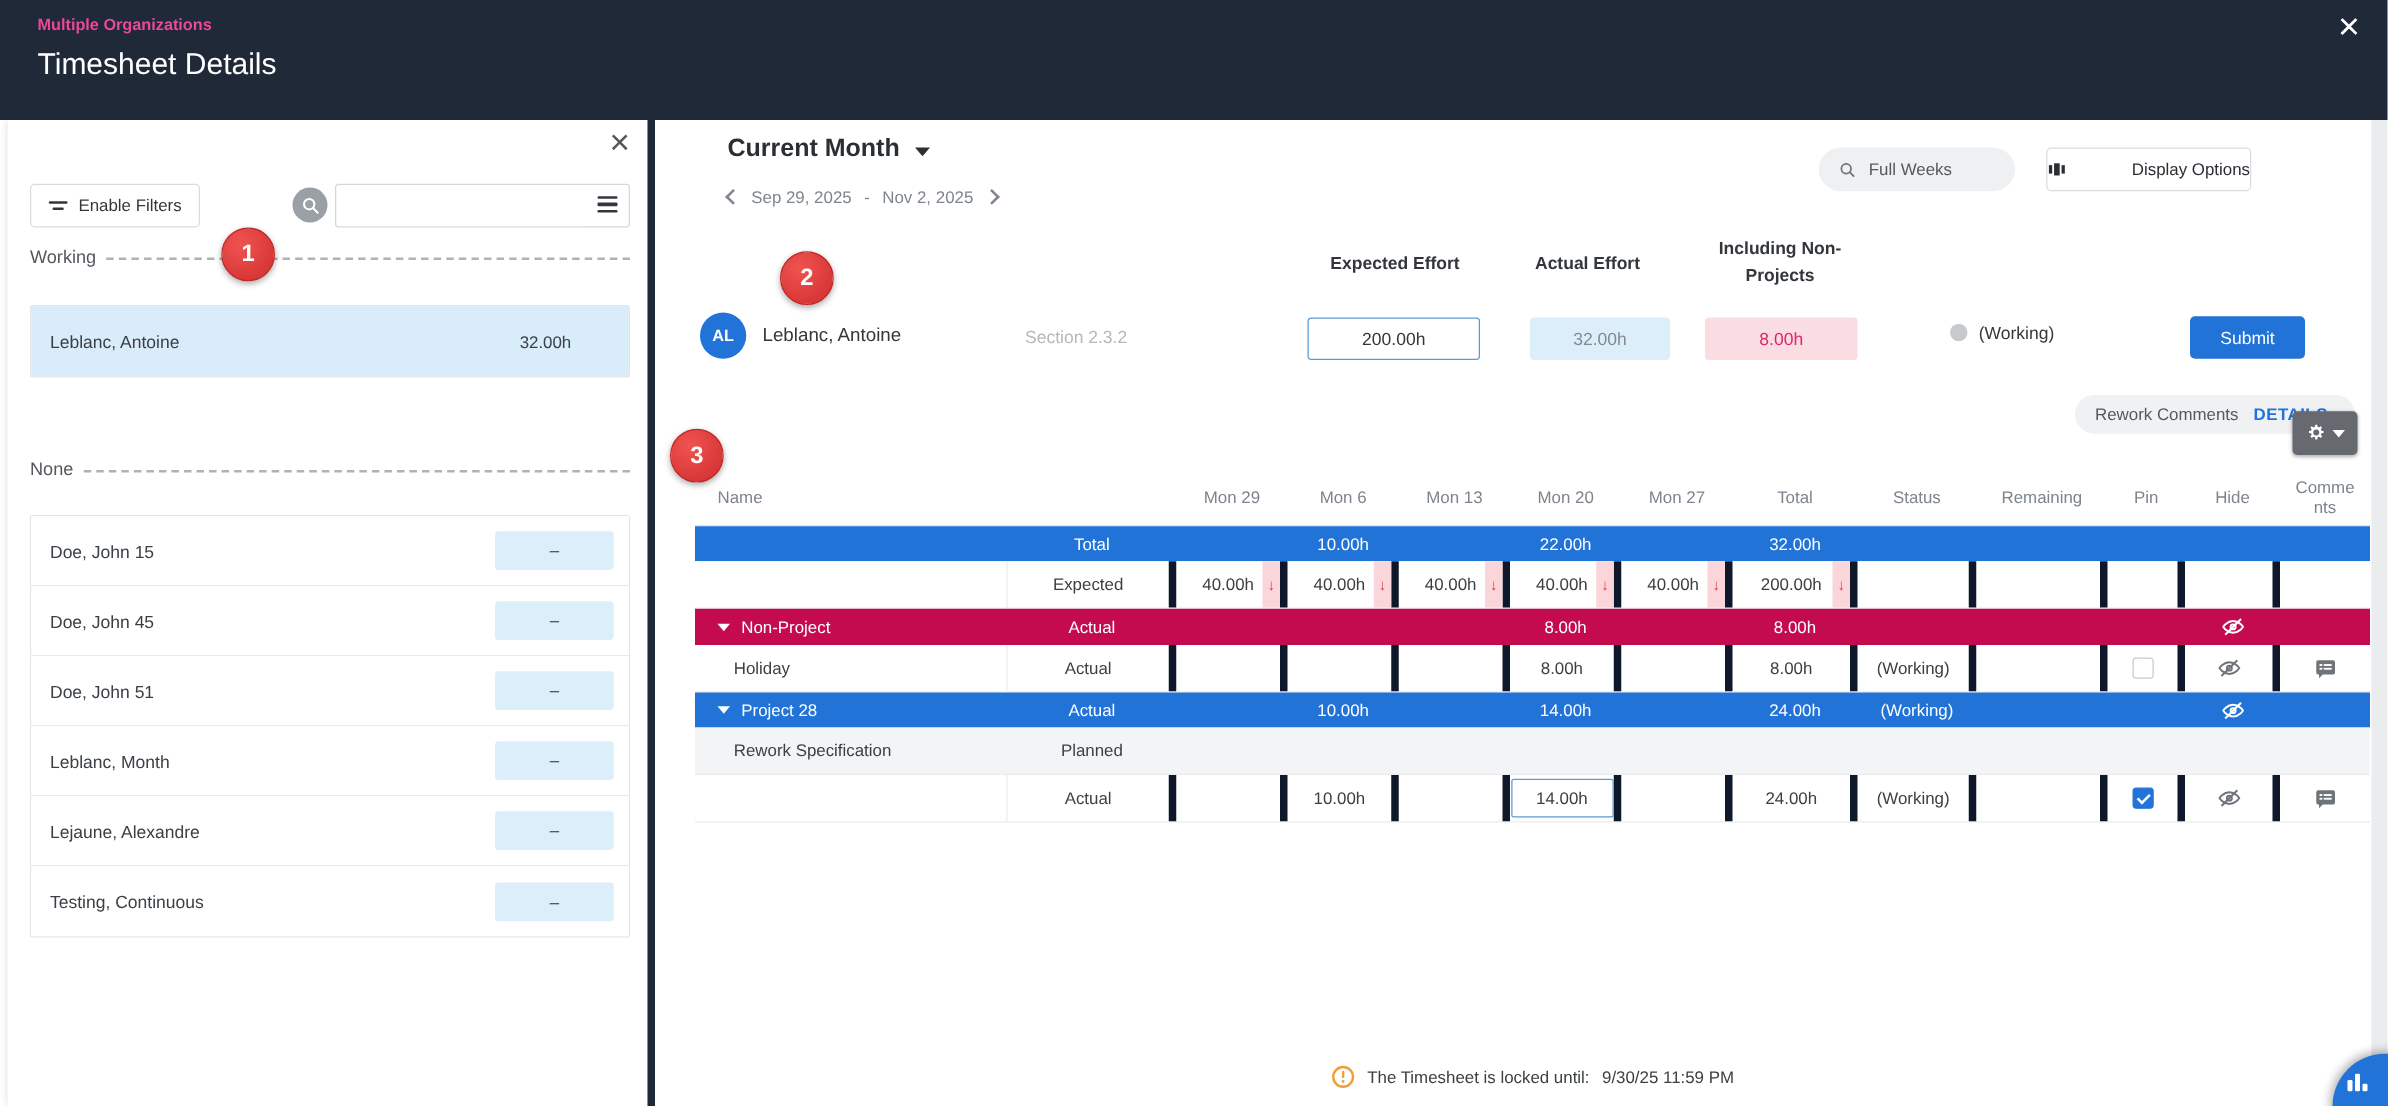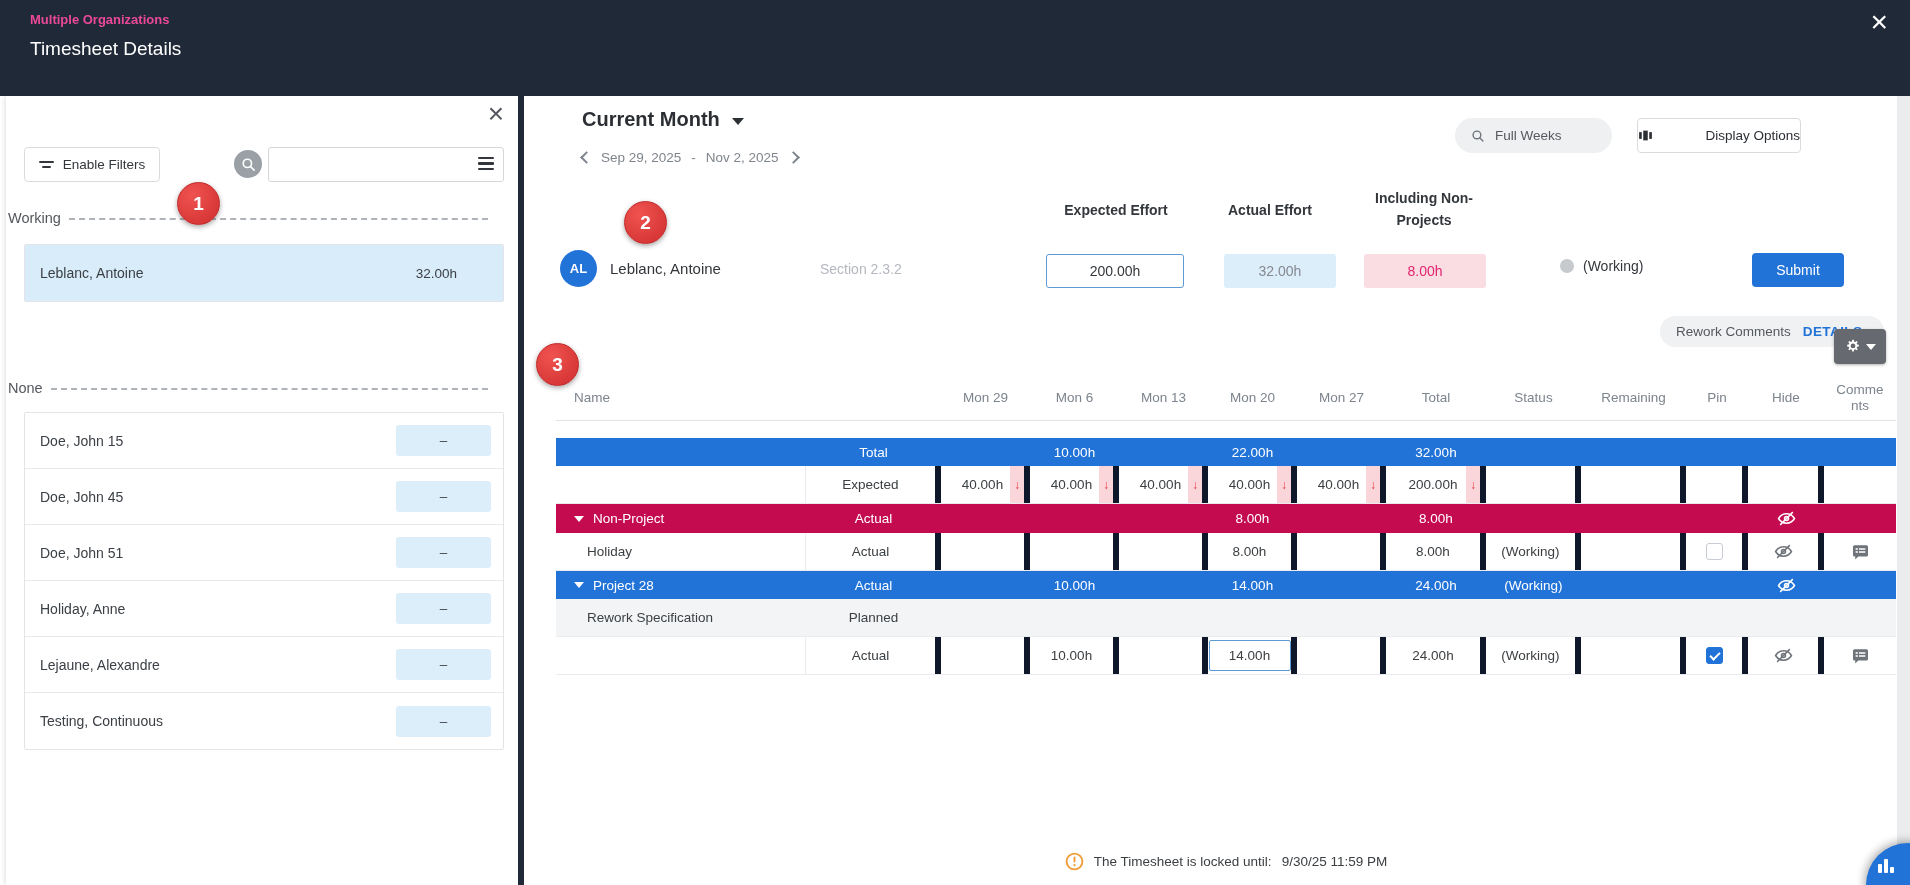--- a/index.html
+++ b/index.html
@@ -2,21 +2,21 @@
 <html><head>
 <meta charset="utf-8">
 <style>
   * { margin:0; padding:0; box-sizing:border-box; }
   html,body { width:1910px; height:885px; overflow:hidden; background:#fff;
     font-family:"Liberation Sans", sans-serif; color:#3c4043; }
 
   
   .app-header { position:absolute; left:0; top:0; width:1910px; height:96px; background:#202938; z-index:5; }
   .org-label { position:absolute; left:30px; top:12px; color:#ec4899; font-size:13px; font-weight:bold; }
-  .app-title { position:absolute; left:30px; top:38px; color:#fff; font-size:19px; }
+  .app-title { position:absolute; left:30px; top:38px; color:#fff; font-size:24px; }
   .app-close { position:absolute; right:22px; top:4px; color:#fff; font-size:30px; font-weight:300; cursor:pointer; line-height:1.2; }
 
   
   .panel-divider { position:absolute; left:518px; top:96px; width:6px; height:789px; background:#202938; z-index:4; }
   .right-gutter  { position:absolute; left:1897px; top:96px; width:13px; height:789px; background:#eaecee; }
 
   
   .left-panel { position:absolute; left:6px; top:96px; width:512px; height:789px; background:#fff; box-shadow:0 0 6px rgba(0,0,0,.18); }
   .lp-close { position:absolute; right:14px; top:2px; font-size:28px; color:#55585e; font-weight:300; cursor:pointer; }
   .btn-enable-filters { position:absolute; left:18px; top:51px; width:136px; height:35px; border:1px solid #d9dcdf; border-radius:4px;
@@ -24,21 +24,21 @@
   .filter-ic { display:inline-block; width:15px; }
   .filter-ic i { display:block; background:#33373c; height:2px; border-radius:1px; }
   .filter-ic i:nth-child(1){ width:15px; } .filter-ic i:nth-child(2){ width:9px; margin:3px auto 0; }
   .search-bubble { position:absolute; left:228px; top:54px; width:28px; height:28px; border-radius:50%; background:#9aa0a6;
      display:flex; align-items:center; justify-content:center; cursor:pointer; }
   .lp-input { position:absolute; left:262px; top:51px; width:236px; height:35px; border:1px solid #d4d7da; border-radius:3px; background:#fff; }
   .lp-input input { position:absolute; left:8px; top:0; width:190px; height:33px; border:none; outline:none; font-size:13px; }
   .burger { position:absolute; right:9px; top:9px; width:16px; cursor:pointer; }
   .burger i { display:block; height:2.2px; background:#33373c; margin-bottom:3.2px; border-radius:1px; }
 
-  .lp-section { position:absolute; left:2px; width:480px; display:flex; align-items:center; gap:8px;margin-top:12px; }
+  .lp-section { position:absolute; left:18px; width:480px; display:flex; align-items:center; gap:8px; }
   .lp-section .sec-label { font-size:14.5px; color:#54585e; white-space:nowrap; }
   .lp-section .sec-dash { flex:1; border-top:2px dashed #aeb3b9; margin-top:2px; }
 
   .lp-list { position:absolute; left:18px; width:480px; border:1px solid #e2e4e7; border-radius:2px; background:#fff; }
   .lp-row { height:56px; display:flex; align-items:center; justify-content:space-between; border-bottom:1px solid #e7e9eb;
      padding-left:15px; font-size:14px; color:#3b4046; cursor:pointer; background:#fff; }
   .lp-row:last-child { border-bottom:none; }
   .lp-row.selected { background:#d9ecfa; }
   .hours-pill { width:95px; height:31px; margin-right:12px; background:#ddeefb; border-radius:3px;
      display:flex; align-items:center; justify-content:center; font-size:13.5px; color:#3b4046; }
@@ -85,21 +85,21 @@
   .details-link { color:#2173d8; font-weight:bold; letter-spacing:.4px; cursor:pointer; }
   .gear-btn { position:absolute; left:1310px; top:233px; width:52px; height:35px; background:#66696f; border-radius:4px; z-index:2;
      display:flex; align-items:center; justify-content:center; gap:5px; cursor:pointer; box-shadow:0 1px 3px rgba(0,0,0,.3); }
   .gear-caret { width:0; height:0; border-left:5px solid transparent; border-right:5px solid transparent; border-top:6px solid #fff; }
 
   
   .ts-table { position:absolute; left:32px; top:279px; width:1340px; }
   .t-row { display:grid; grid-template-columns:250px 135px 89px 89px 89px 89px 89px 100px 95px 105px 62px 76px 72px; align-items:center; }
   .t-row > div { height:100%; display:flex; align-items:center; justify-content:center; position:relative; font-size:13.5px; }
   .t-row > div.cname { justify-content:flex-start; padding-left:18px; }
-  .t-head { height:46px; color:#7d848d; border-bottom:1px solid #e0e2e5; margin-bottom:17px; }
+  .t-head { height:46px; color:#7d848d; border-bottom:1px solid #e0e2e5; margin-bottom:0; }
   .t-head > div { font-size:13.5px; }
   .t-head .wrap { width:50px; text-align:center; word-break:break-all; line-height:1.15; }
   .r-blue { background:#2173d8; color:#fff; height:28px; }
   .r-crimson { background:#c50b50; color:#fff; height:29px; }
   .r-white { background:#fff; height:38px; color:#3c4043; border-bottom:1px solid #e9ebee; }
   .r-gray { background:#f3f4f6; height:38px; color:#3c4043; border-bottom:1px solid #e9ebee; }
   .r-white > div { border-right:6px solid #0f172a; }
   .r-white > div:last-child, .r-white > div.cname { border-right:1px solid #e9ebee; }
   .r-white > div:nth-last-child(-n+1) { border-right:none; }
   .disc { width:0; height:0; border-left:5px solid transparent; border-right:5px solid transparent; border-top:6px solid #fff; margin-right:9px; }
@@ -183,21 +183,21 @@
     </div>
     <div class="lp-row">
       <span>Doe, John 45</span>
       <span class="hours-pill">–</span>
     </div>
     <div class="lp-row">
       <span>Doe, John 51</span>
       <span class="hours-pill">–</span>
     </div>
     <div class="lp-row">
-      <span>Holiday, Anne</span>
+      <span>Leblanc, Month</span>
       <span class="hours-pill">–</span>
     </div>
     <div class="lp-row">
       <span>Lejaune, Alexandre</span>
       <span class="hours-pill">–</span>
     </div>
     <div class="lp-row">
       <span>Testing, Continuous</span>
       <span class="hours-pill">–</span>
     </div>

